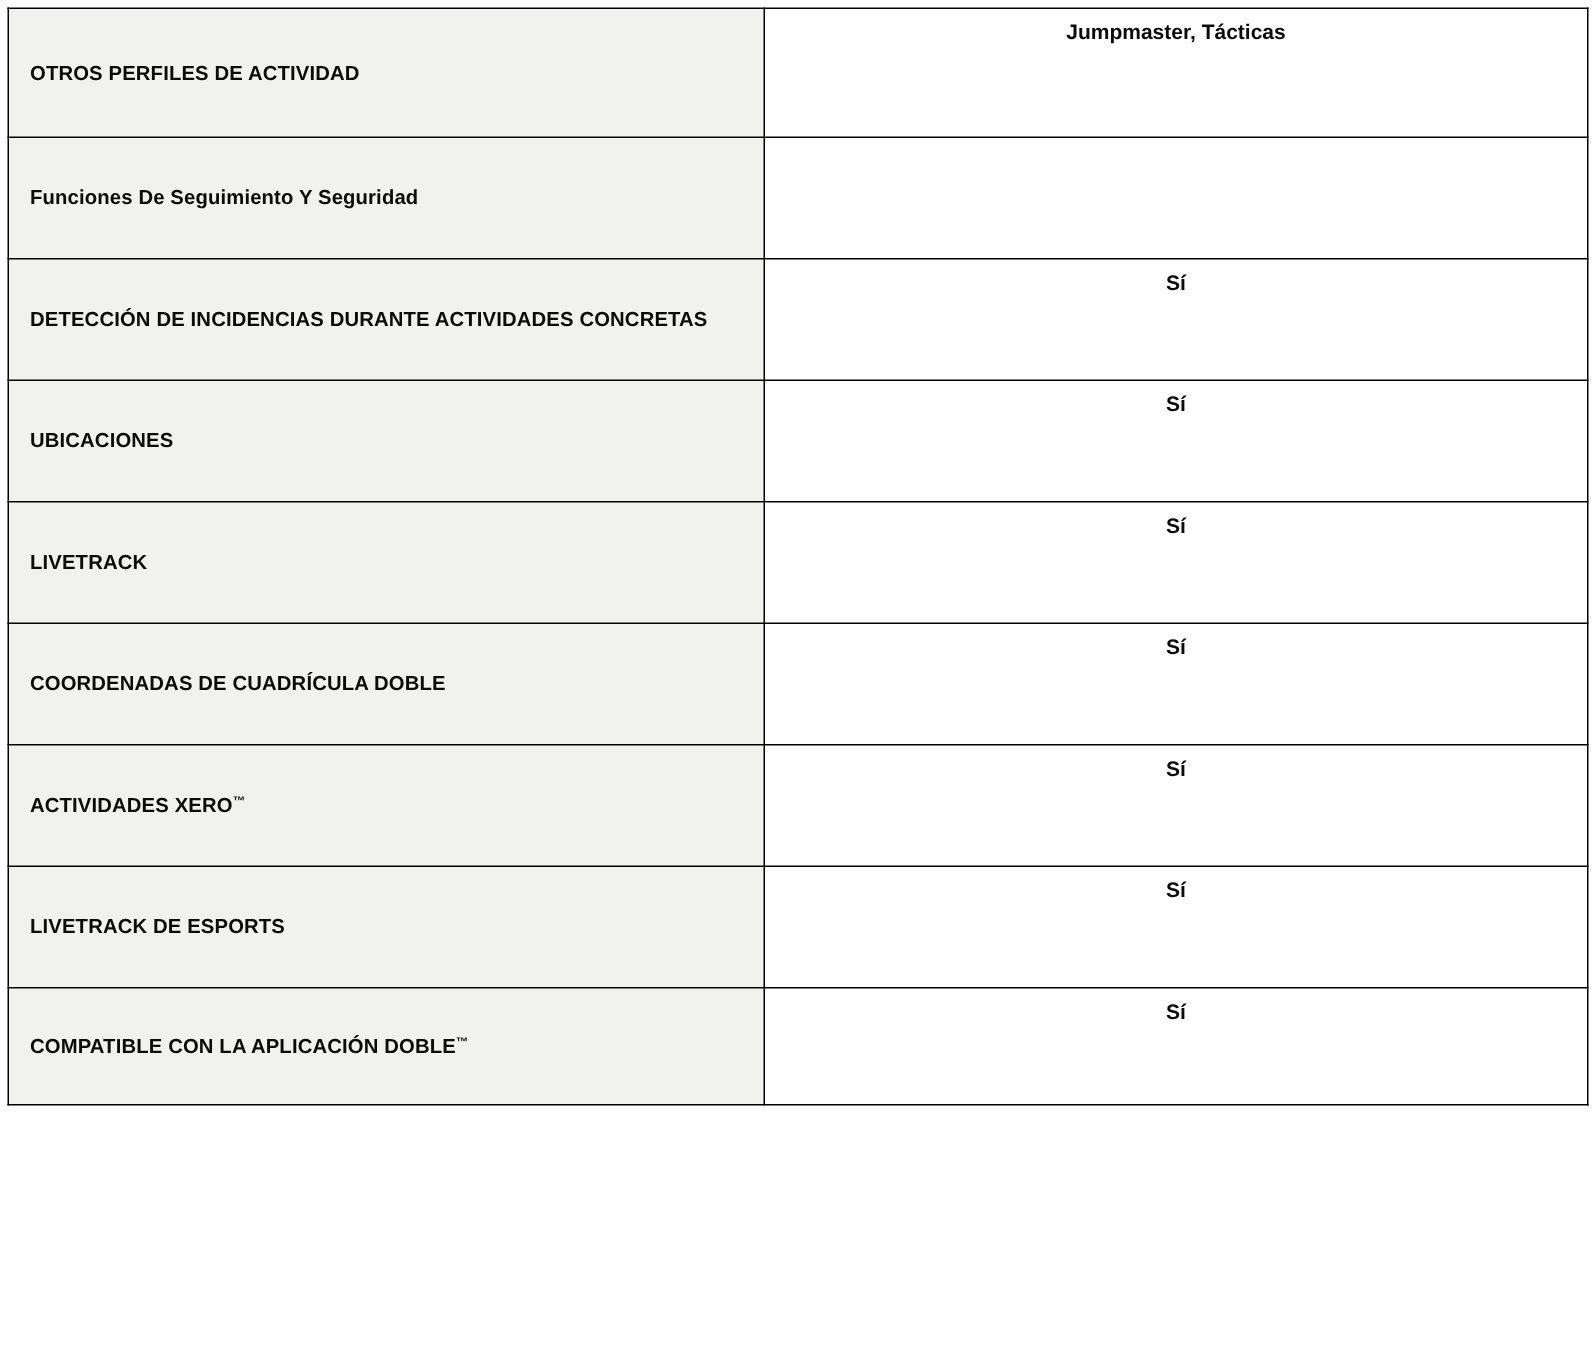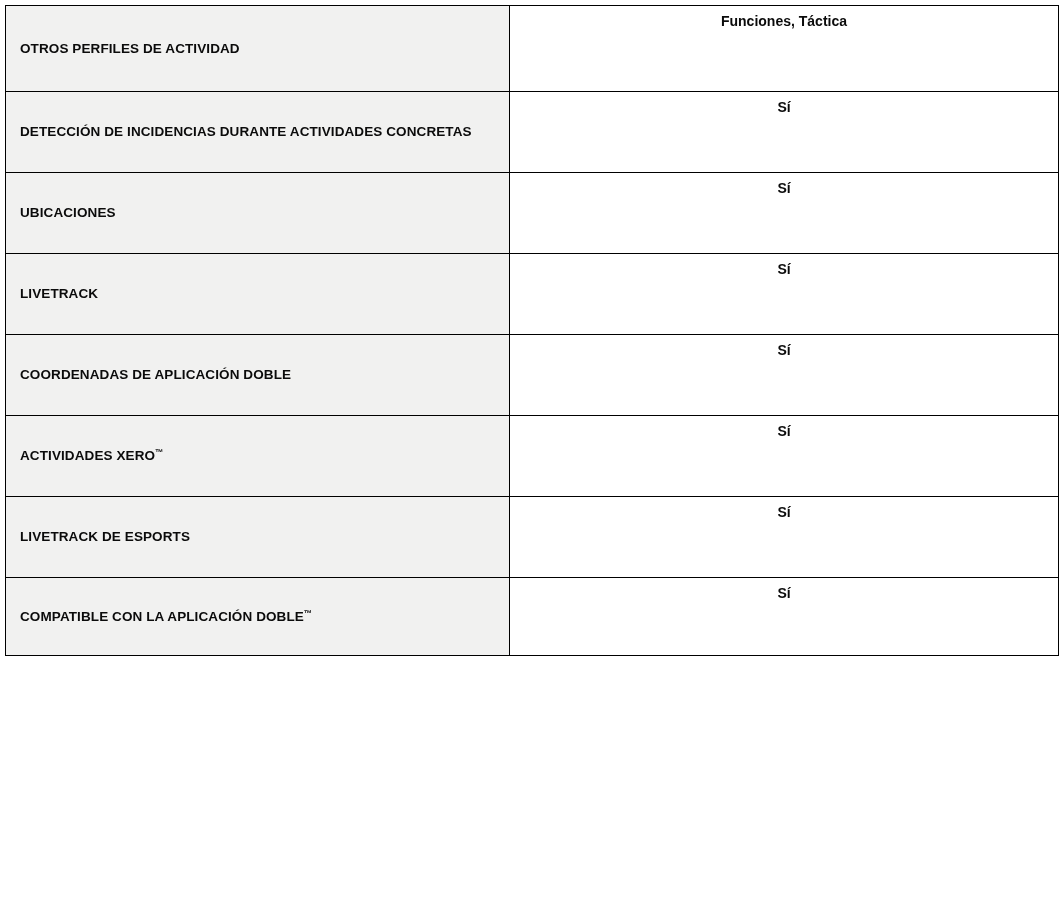--- a/index.html
+++ b/index.html
@@ -81,42 +81,46 @@
 <div class="sheet">
   <table class="spec-table">
     <colgroup>
       <col class="c-feature">
       <col class="c-value">
     </colgroup>
     <tbody>
 
       <tr class="first-row">
         <td class="feature-cell"><span>OTROS PERFILES DE ACTIVIDAD</span><span class="tm"></span></td>
-        <td class="value-cell"><span class="val">Funciones, Táctica</span></td>
+        <td class="value-cell"><span class="val">Jumpmaster, Tácticas</span></td>
       </tr>
 
+      <tr>
+        <td class="feature-cell"><span>Funciones De Seguimiento Y Seguridad</span><span class="tm"></span></td>
+        <td class="value-cell"><span class="val"></span></td>
+      </tr>
 
       <tr>
         <td class="feature-cell"><span>DETECCIÓN DE INCIDENCIAS DURANTE ACTIVIDADES CONCRETAS</span><span class="tm"></span></td>
         <td class="value-cell"><span class="val">Sí</span></td>
       </tr>
 
       <tr>
         <td class="feature-cell"><span>UBICACIONES</span><span class="tm"></span></td>
         <td class="value-cell"><span class="val">Sí</span></td>
       </tr>
 
       <tr>
         <td class="feature-cell"><span>LIVETRACK</span><span class="tm"></span></td>
         <td class="value-cell"><span class="val">Sí</span></td>
       </tr>
 
 
       <tr>
-        <td class="feature-cell"><span>COORDENADAS DE APLICACIÓN DOBLE</span><span class="tm"></span></td>
+        <td class="feature-cell"><span>COORDENADAS DE CUADRÍCULA DOBLE</span><span class="tm"></span></td>
         <td class="value-cell"><span class="val">Sí</span></td>
       </tr>
 
       <tr>
         <td class="feature-cell"><span>ACTIVIDADES XERO</span><span class="tm">™</span></td>
         <td class="value-cell"><span class="val">Sí</span></td>
       </tr>
 
 
       <tr>

